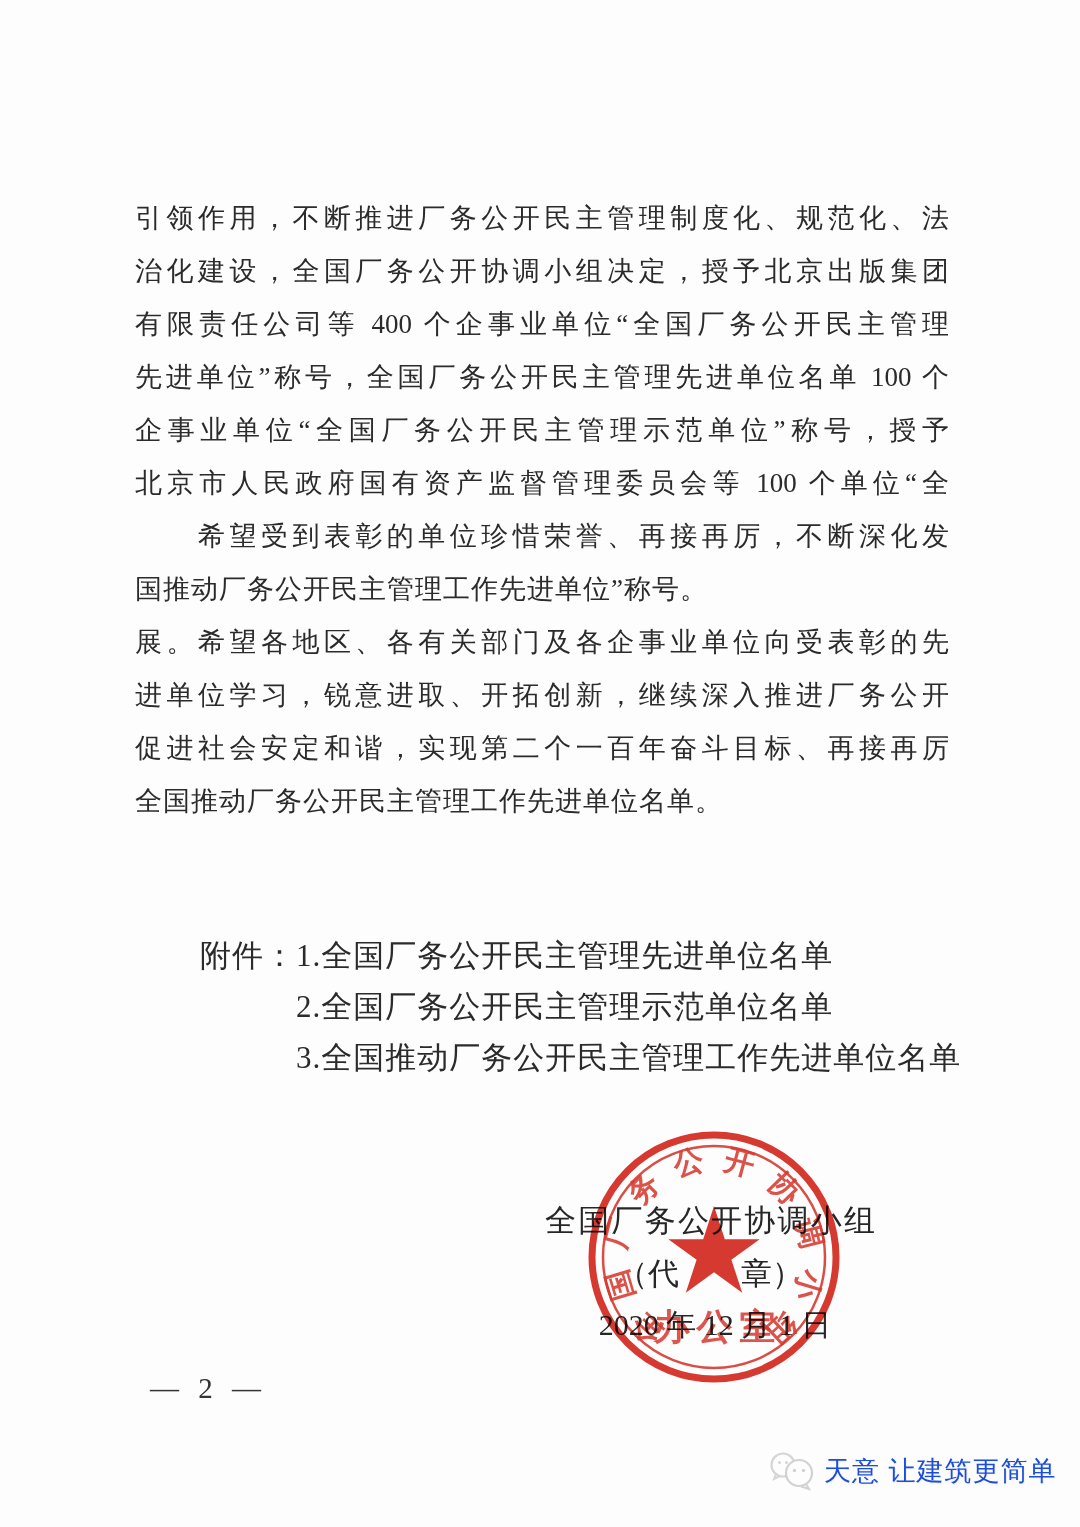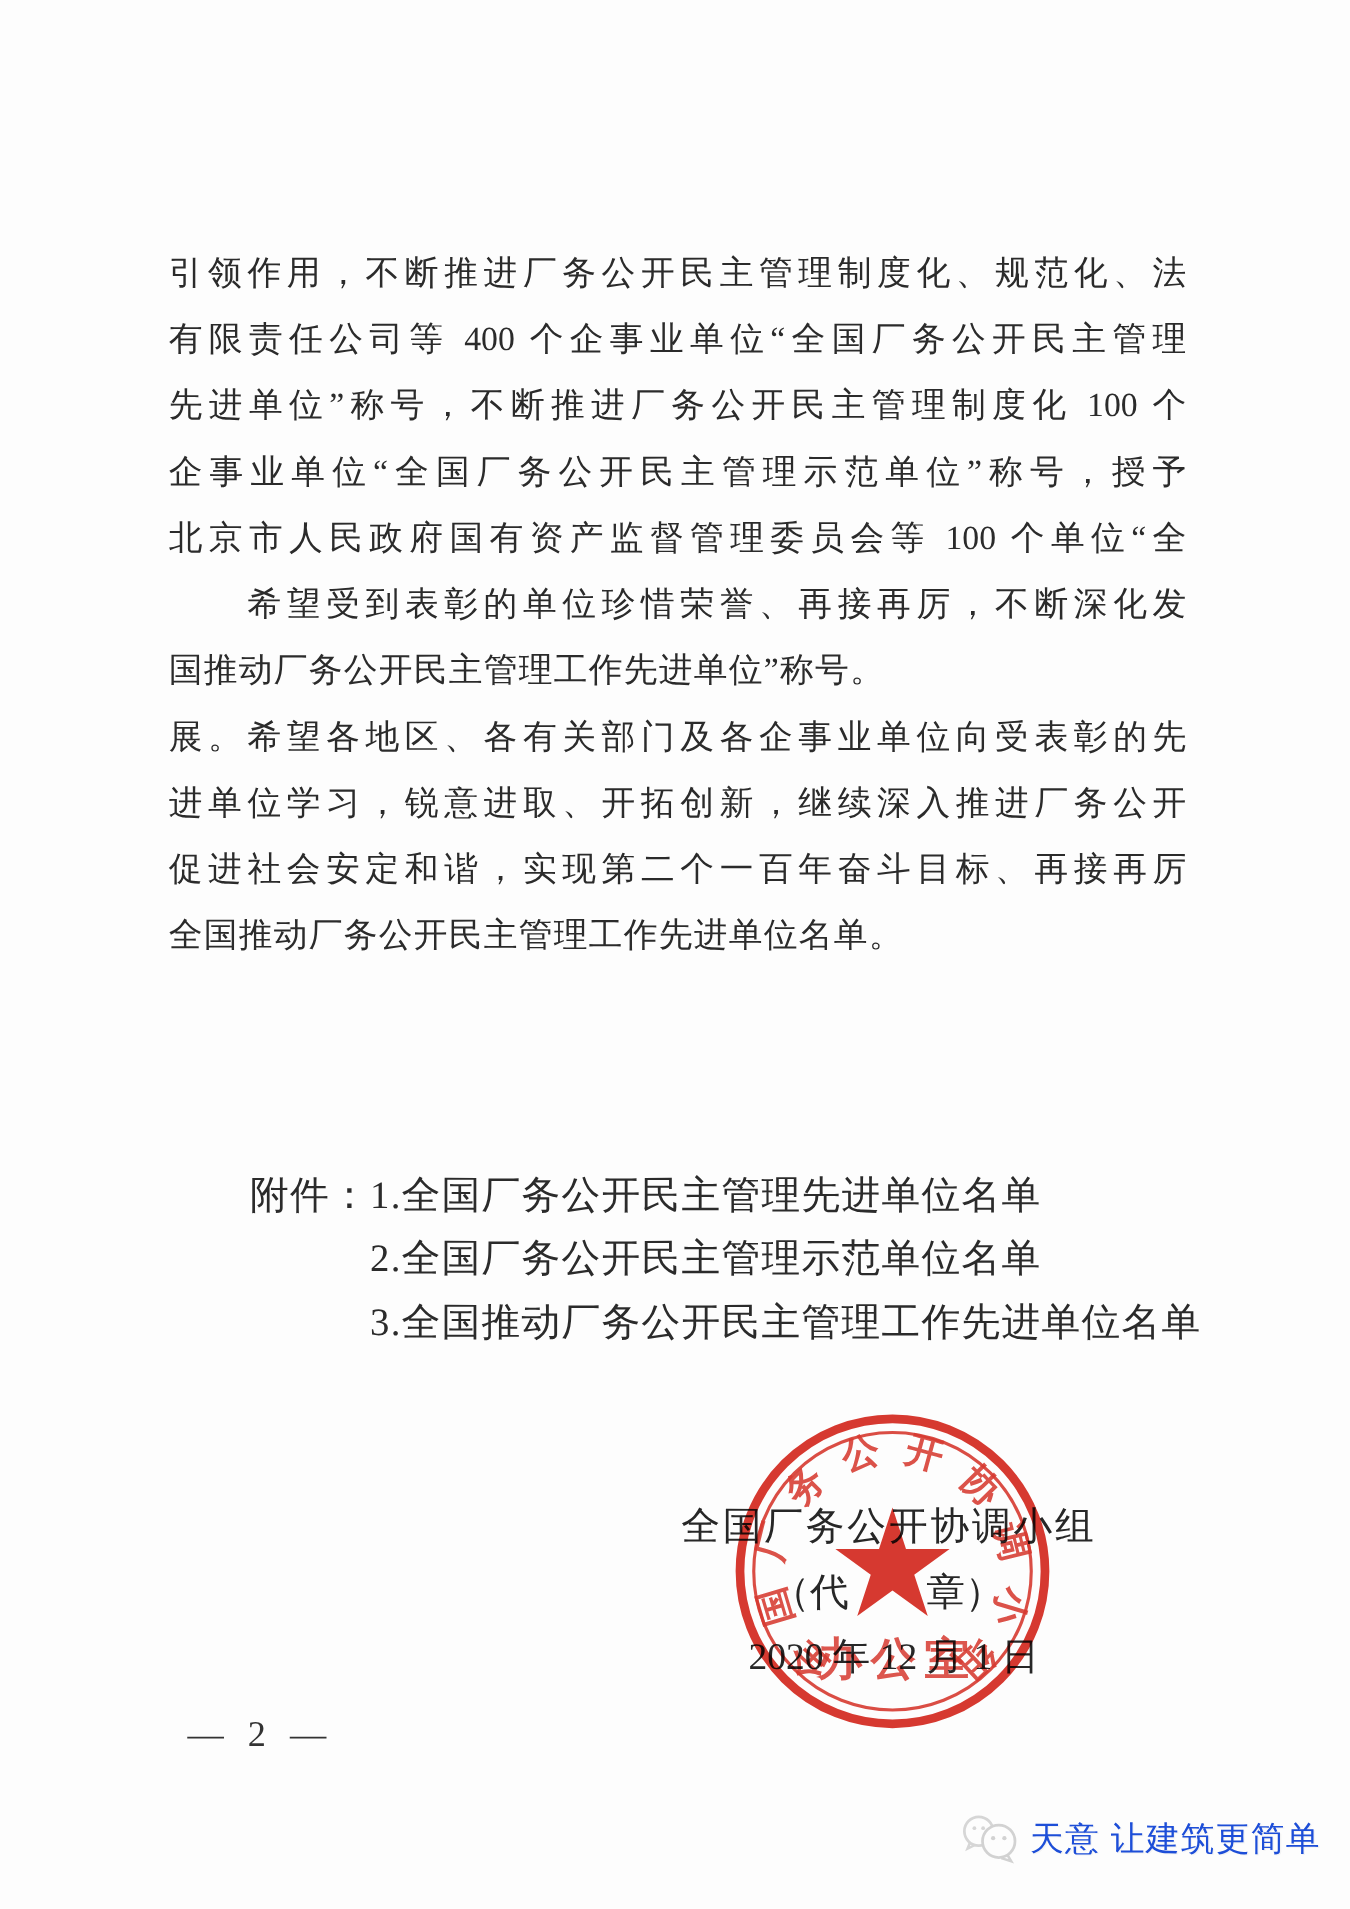--- a/index.html
+++ b/index.html
@@ -138,22 +138,23 @@
     font-family: "Liberation Sans", "DejaVu Sans", sans-serif;
   }
 </style>
 </head>
 <body>
 
 <div class="page">
 
   <div class="body-text">
     <div class="line">引领作用，不断推进厂务公开民主管理制度化、规范化、法</div>
+    <div class="line">治化建设，全国厂务公开协调小组决定，授予北京出版集团</div>
     <div class="line">有限责任公司等 400 个企事业单位“全国厂务公开民主管理</div>
-    <div class="line">先进单位”称号，不断推进厂务公开民主管理制度化 100 个</div>
+    <div class="line">先进单位”称号，全国厂务公开民主管理先进单位名单 100 个</div>
     <div class="line">企事业单位“全国厂务公开民主管理示范单位”称号，授予</div>
     <div class="line">北京市人民政府国有资产监督管理委员会等 100 个单位“全</div>
     <div class="line indent">希望受到表彰的单位珍惜荣誉、再接再厉，不断深化发</div>
     <div class="line partial">国推动厂务公开民主管理工作先进单位”称号。</div>
     <div class="line">展。希望各地区、各有关部门及各企事业单位向受表彰的先</div>
     <div class="line">进单位学习，锐意进取、开拓创新，继续深入推进厂务公开</div>
     <div class="line">促进社会安定和谐，实现第二个一百年奋斗目标、再接再厉</div>
     <div class="line partial">全国推动厂务公开民主管理工作先进单位名单。</div>
   </div>
 

